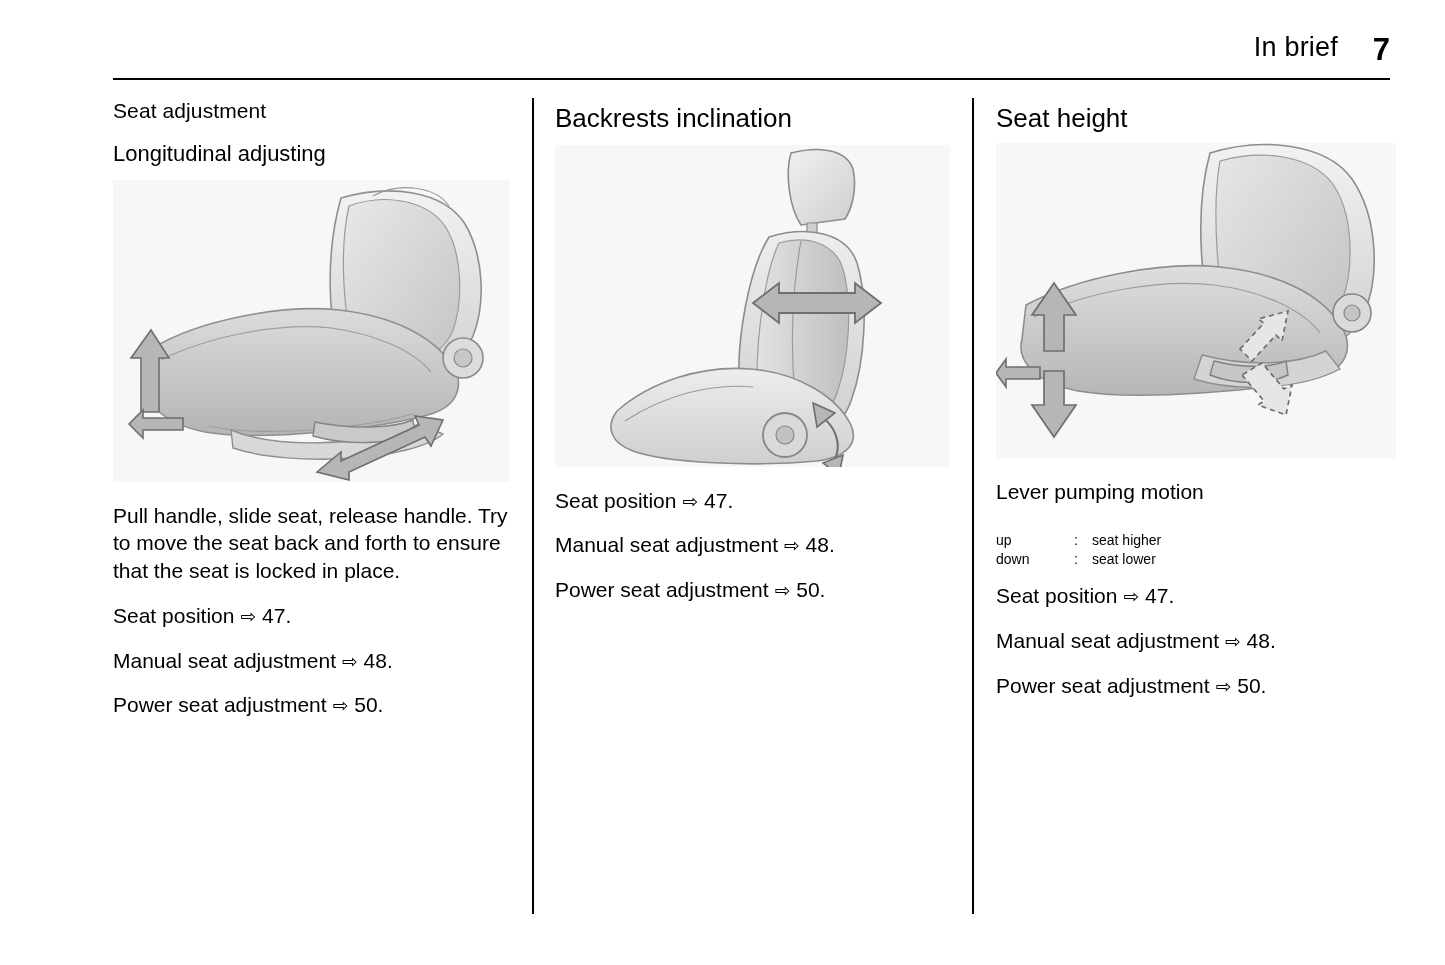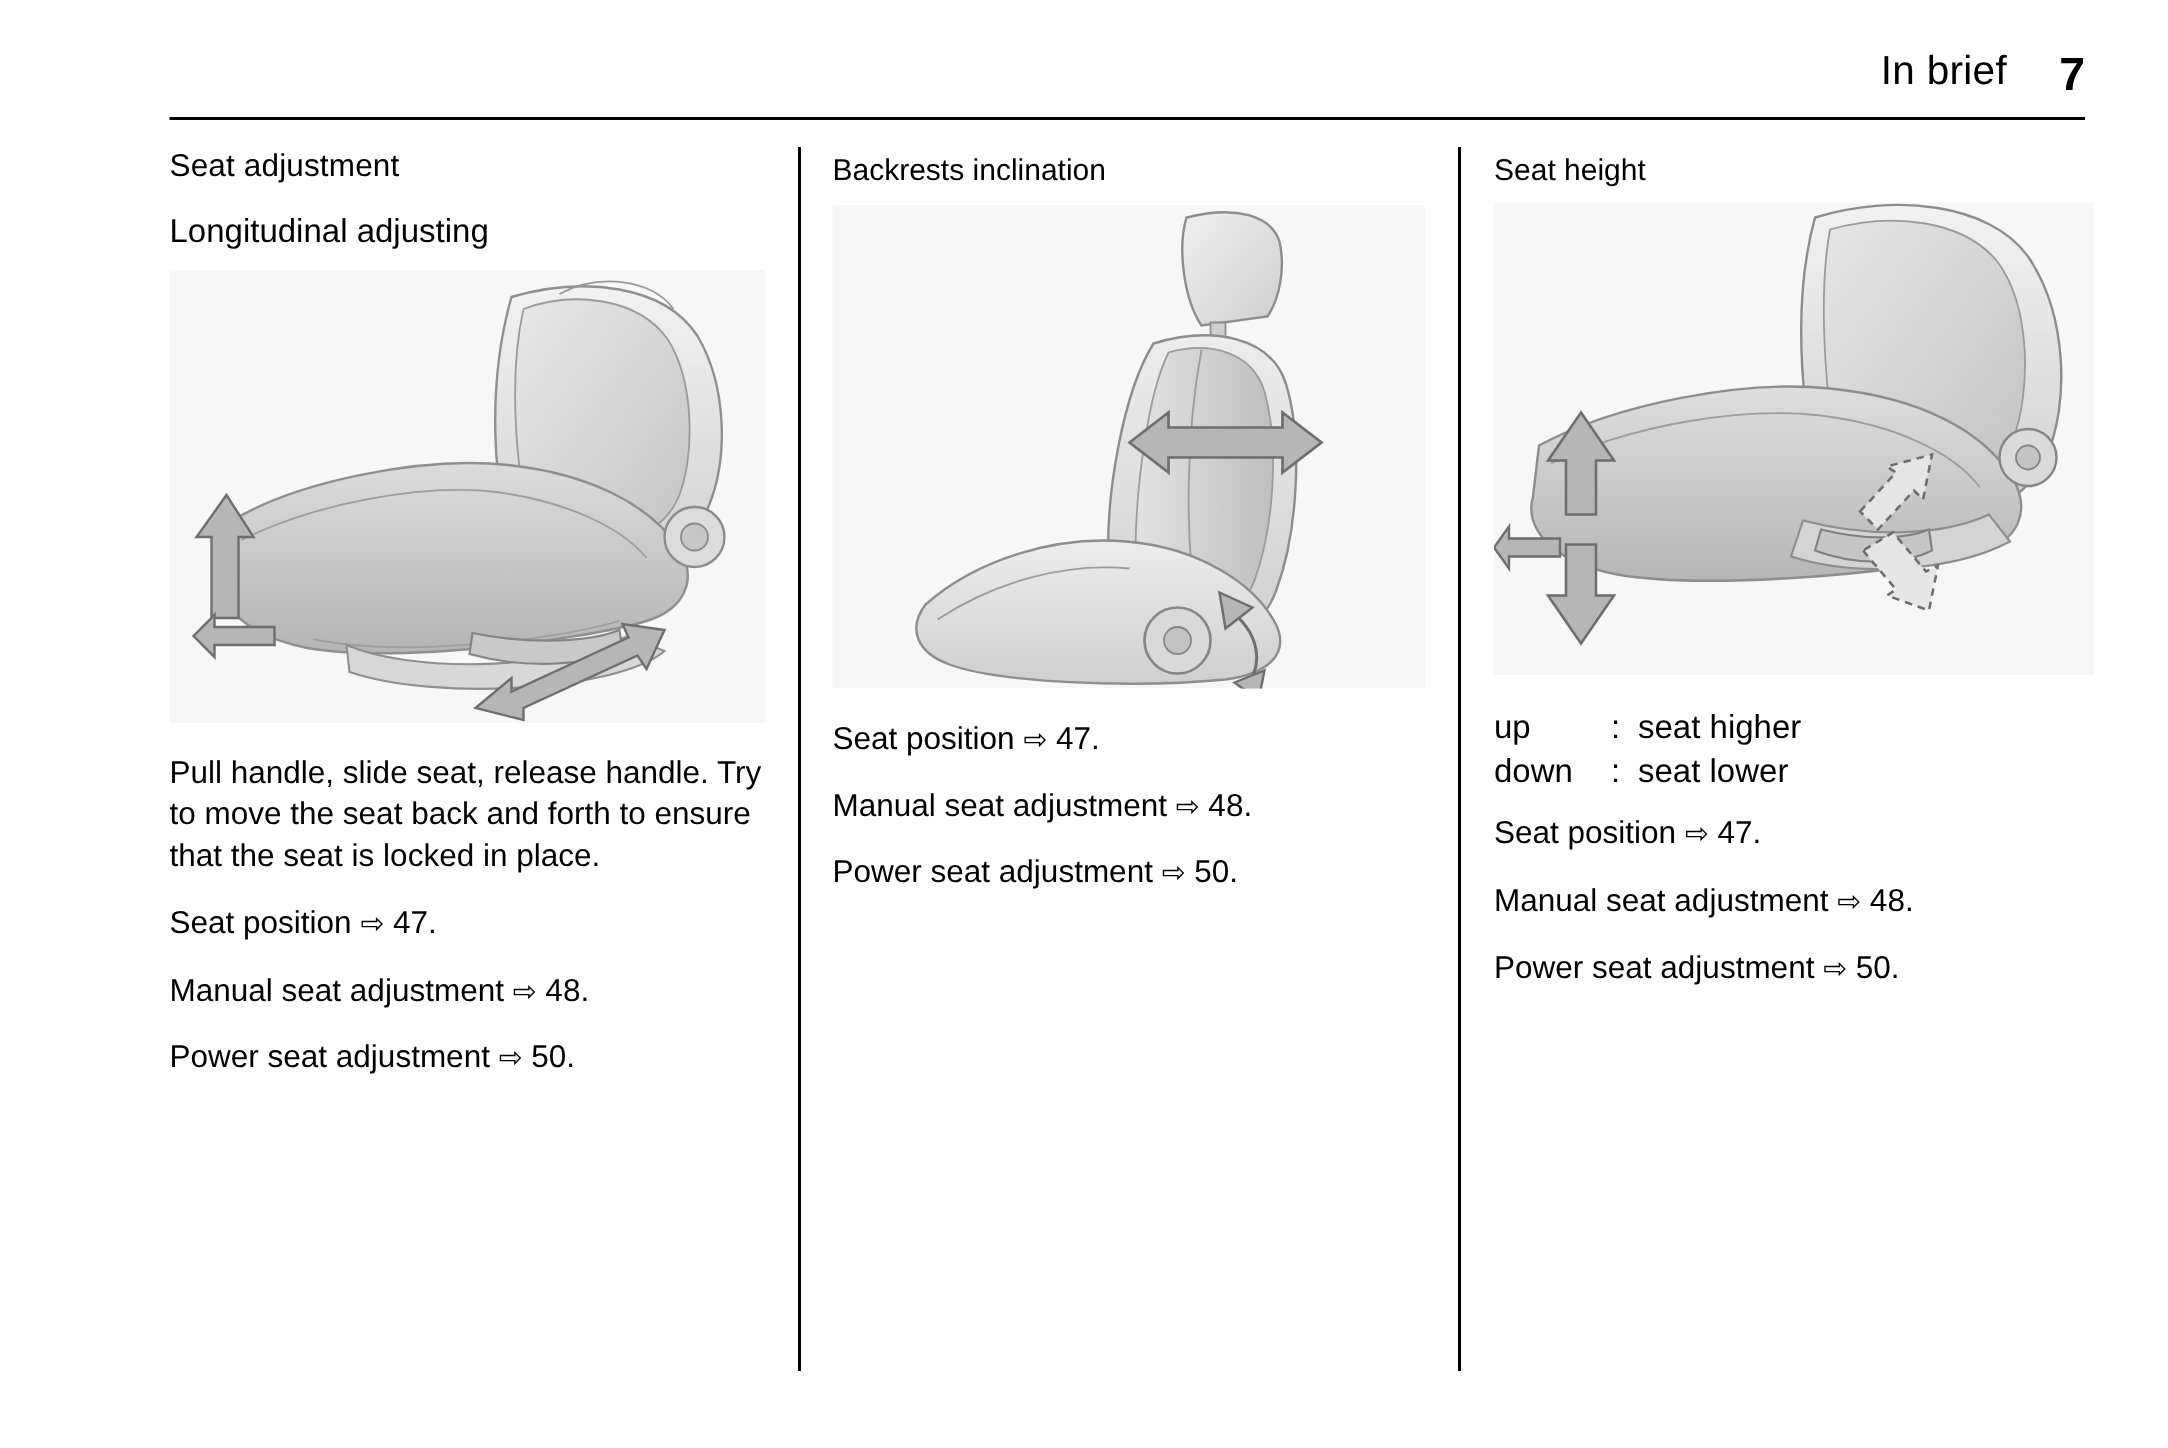--- a/index.html
+++ b/index.html
@@ -77,21 +77,21 @@
     line-height: 1.25;
     letter-spacing: 0.1px;
   }
   h2.sub-title {
     font-size: 22px;
     font-weight: normal;
     margin: 16px 0 0 0;
     line-height: 1.25;
   }
   h2.sec-title-sm {
-    font-size: 20px;
+    font-size: 26px;
     font-weight: normal;
     margin: 4px 0 0 0;
     line-height: 1.25;
   }
   p.body {
     font-size: 21px;
     line-height: 1.32;
     margin: 0 0 0 0;
   }
   p.body + p.body { margin-top: 17px; }
@@ -104,23 +104,23 @@
     margin-top: 12px;
     background: #f7f7f7;
     position: relative;
   }
   .fig-1 { width: 397px; height: 302px; }
   .fig-2 { width: 395px; height: 322px; margin-top: 10px;}
   .fig-3 { width: 400px; height: 315px; margin-top: 8px;}
   .fig-svg { display: block; width: 100%; height: 100%; }
   .txt-block { margin-top: 20px; }
   .kv {
-    font-size: 22px;
+    font-size: 14px;
     line-height: 1.32;
-    margin-top: 14px;
+    margin-top: 26px;
   }
   .kv-row { display: flex; }
   .kv-key { width: 78px; }
   .kv-colon { width: 18px; }
   .kv-val { }
   .spacer-sm { height: 14px; }
 </style>
 </head>
 <body>
 
@@ -301,20 +301,21 @@
 
         <path d="M10 224 L44 224 L44 236 L10 236 L10 244 L0 230 L10 216 Z" fill="#b6b6b6" stroke="#6e6e6e" stroke-width="1.6"></path>
 
         <path d="M244 206 L268 180 L262 176 L292 168 L286 198 L280 192 L256 218 Z" fill="#e6e6e6" stroke="#6e6e6e" stroke-width="1.7" stroke-dasharray="5 4"></path>
 
         <path d="M246 232 L268 258 L262 262 L290 272 L296 242 L288 246 L266 220 Z" fill="#e6e6e6" stroke="#6e6e6e" stroke-width="1.7" stroke-dasharray="5 4"></path>
       </svg>
     </div>
 
     <div class="txt-block">
+      <p class="body">Lever pumping motion</p>
 
       <div class="kv">
         <div class="kv-row">
           <span class="kv-key">up</span>
           <span class="kv-colon">:</span>
           <span class="kv-val">seat higher</span>
         </div>
         <div class="kv-row">
           <span class="kv-key">down</span>
           <span class="kv-colon">:</span>

